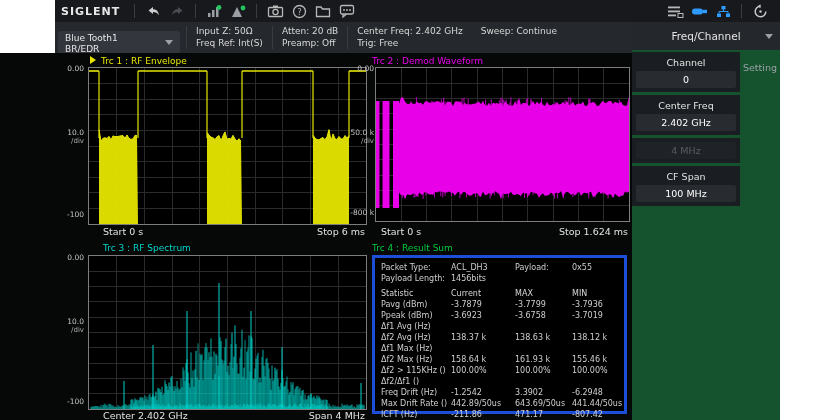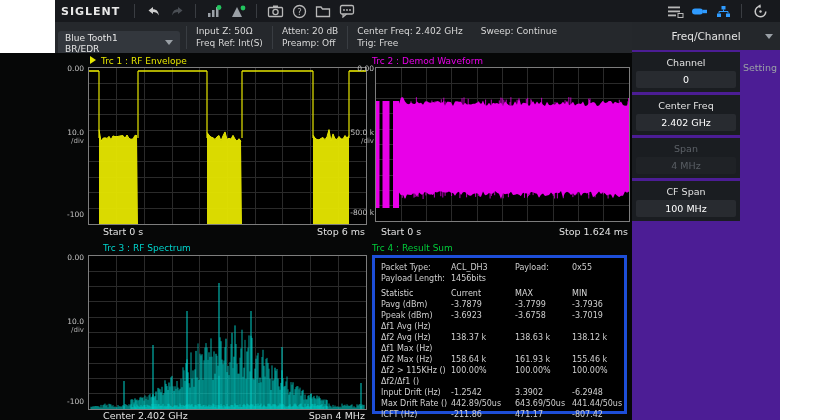--- a/index.html
+++ b/index.html
@@ -40,21 +40,21 @@
 
   
   .rtable{position:absolute;left:372px;top:202px;width:255px;height:159px;background:#000;
           border:3px solid #1d4ed8;color:#cfcfcf;font-size:8px;padding-top:4px;box-sizing:border-box;}
   .trow{display:grid;grid-template-columns:70px 64px 57px 1fr;height:11px;line-height:11px;padding-left:6px;}
   .trow span{overflow:hidden;white-space:nowrap;}
   .trow.thead{color:#d8d8d8;}
   .tgap{height:4px;}
 
   
-  .right-panel{position:absolute;left:632px;top:22px;width:148px;height:398px;background:#4c1d95;}
+  .right-panel{position:absolute;left:632px;top:22px;width:148px;height:398px;background:#14532d;}
   .rp-header{position:relative;height:28px;background:#24272b;display:flex;align-items:center;
              justify-content:center;color:#e4e4e4;font-size:10.5px;cursor:pointer;}
   .rp-header .caret{top:12px;}
   .rp-body{position:absolute;left:0;top:30px;right:0;bottom:0;display:flex;}
   .rp-menu{width:108px;}
   .rp-item{background:#1a1d21;margin-bottom:3px;padding:3px 0 4px 0;}
   .rp-label{height:15px;line-height:15px;text-align:center;color:#e2e2e2;font-size:9.5px;}
   .rp-value{height:17px;line-height:17px;text-align:center;color:#fff;font-size:9.5px;
             background:#282b30;border-radius:2px;margin:1px 4px 0 4px;cursor:pointer;}
   .rp-item.disabled .rp-label{color:#5c6167;}
@@ -958,21 +958,21 @@
           <span>100.00%</span>
           <span>100.00%</span>
         </div>
         <div class="trow">
           <span>Δf2/Δf1 ()</span>
           <span></span>
           <span></span>
           <span></span>
         </div>
         <div class="trow">
-          <span>Input Drift (Hz)</span>
+          <span>Freq Drift (Hz)</span>
           <span>-1.2542</span>
           <span>3.3902</span>
           <span>-6.2948</span>
         </div>
         <div class="trow">
           <span>Max Drift Rate ()</span>
           <span>442.89/50us</span>
           <span>643.69/50us</span>
           <span>441.44/50us</span>
         </div>
@@ -994,21 +994,20 @@
       <div class="rp-menu" id="rp-menu">
           <div class="rp-item">
             <div class="rp-label">Channel</div>
             <div class="rp-value">0</div>
           </div>
           <div class="rp-item">
             <div class="rp-label">Center Freq</div>
             <div class="rp-value">2.402 GHz</div>
           </div>
           <div class="rp-item disabled">
-            <div class="rp-label">Span</div>
             <div class="rp-value">4 MHz</div>
           </div>
           <div class="rp-item">
             <div class="rp-label">CF Span</div>
             <div class="rp-value">100 MHz</div>
           </div>
         </div>
       <div class="rp-side">
         <div class="rp-tab">Setting</div>
       </div>

